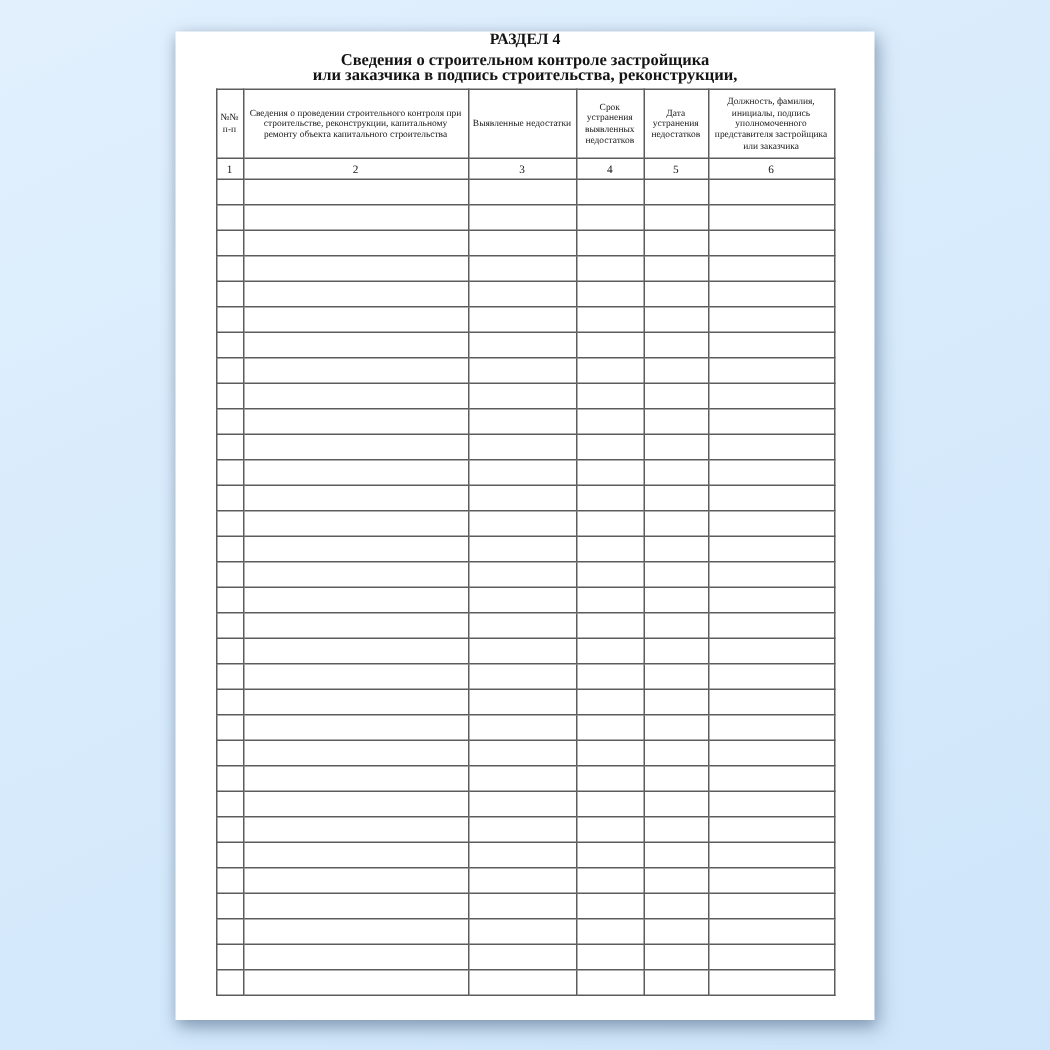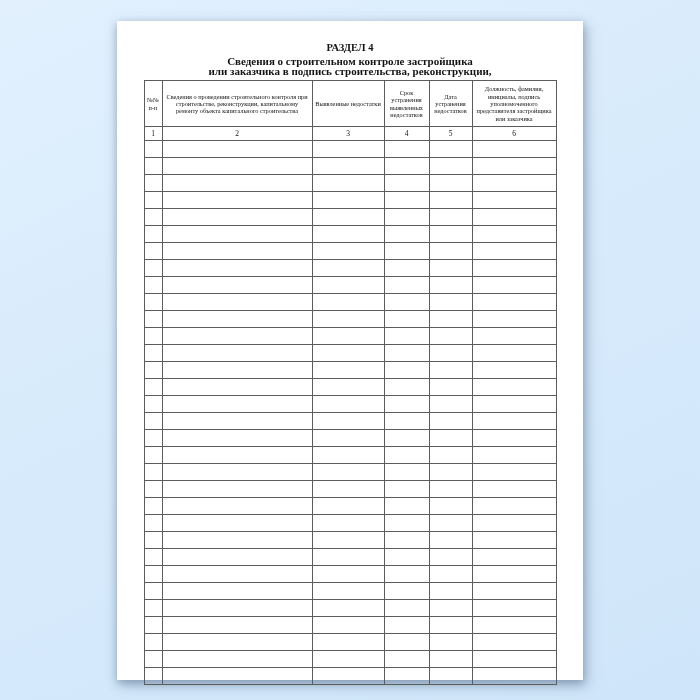--- a/index.html
+++ b/index.html
@@ -10,21 +10,20 @@
   .bg {
     position: relative;
     width: 700px; height: 700px;
     background: linear-gradient(155deg, #e2f0fd 0%, #d7ebfc 45%, #cfe5f9 100%);
   }
   .paper {
     position: absolute;
     left: 117px; top: 21px;
     width: 466px; height: 659px;
     box-sizing: border-box;
-    padding-top: 21px;
     background: #ffffff;
     box-shadow: 0 3px 9px rgba(96,121,150,0.55), 4px 5px 12px rgba(96,121,150,0.35);
     color: #141414;
   }
   .section-title {
     text-align: center;
     font-weight: bold;
     font-size: 10.5px;
     line-height: 12px;
     margin-bottom: 3px;

